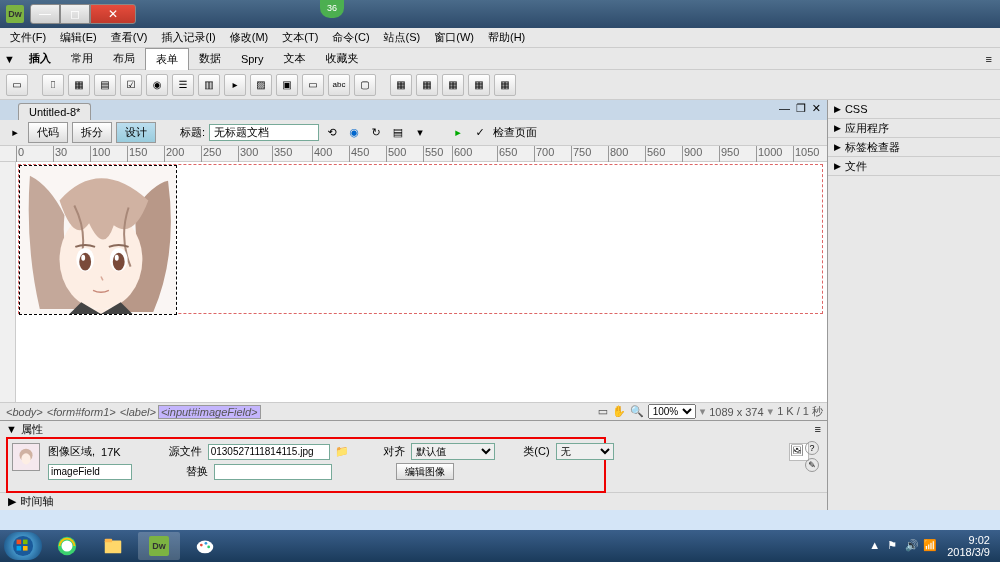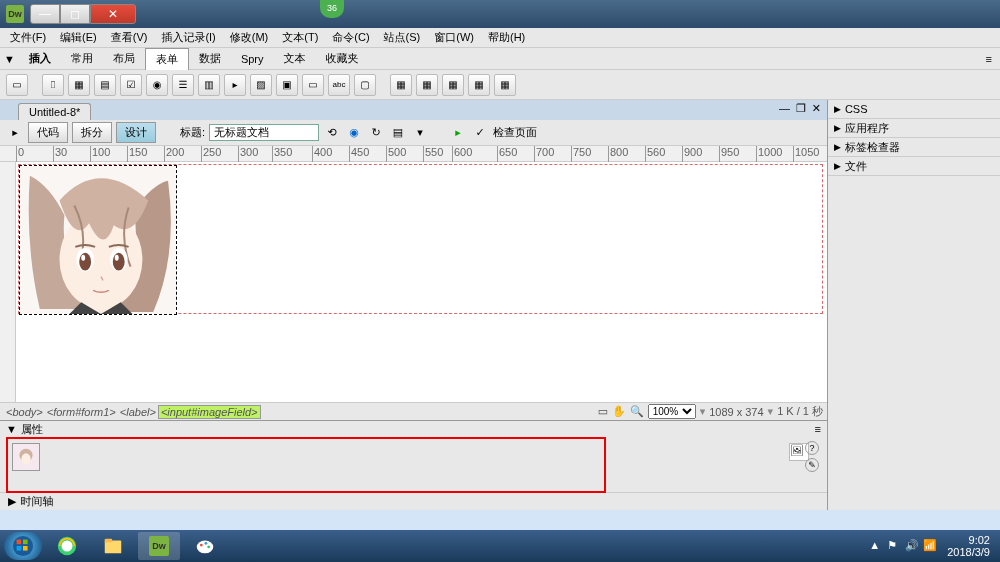--- a/index.html
+++ b/index.html
@@ -58,21 +58,21 @@
 .canvaswrap { flex:1; display:flex; overflow:hidden; position:relative;}
 .ruler-v { width:16px; background:#f0f0f0; border-right:1px solid #ccc; position:relative;}
 .canvas { flex:1; background:#fff; position:relative; overflow:hidden;}
 .form-dashed { position:absolute; left:2px; top:2px; right:4px; height:150px; border:1px dashed #d66;}
 .img-sel { position:absolute; left:0; top:0; width:158px; height:150px; border:1px dashed #000;}
 .anime-svg { width:100%; height:100%; display:block;}
 
 
 .tagbar { height:18px; background:#e8e8e8; border-top:1px solid #ccc; display:flex; align-items:center; padding:0 4px; font-size:10px; color:#555;}
 .tagbar .tag { padding:0 2px; cursor:pointer;font-style:italic;}
-.tagbar .tag.sel { background:#bef264; border:1px solid #999;}
+.tagbar .tag.sel { background:#c4b5fd; border:1px solid #999;}
 .tagbar .right { margin-left:auto; display:flex; align-items:center; gap:4px;}
 .tagbar select{font-size:10px; height:15px;}
 
 
 .proppanel { height:72px; background:#e8e8e8; border-top:1px solid #999; position:relative;}
 .prophead { height:16px; display:flex; align-items:center; padding:0 6px; font-size:11px;}
 .prophead .tri { margin-right:4px;}
 .propbody { position:relative; height:56px; padding:4px 8px;}
 .redbox { position:absolute; left:6px; top:0px; width:600px; height:56px; border:2px solid #e00;}
 .propbody .thumb { position:absolute; left:12px; top:6px; width:28px; height:28px; background:#f0e0e8; border:1px solid #999;}
@@ -282,20 +282,42 @@
       </div>
       <div class="propbody">
         <div class="redbox"></div>
         <div class="thumb">
           <svg viewBox="0 0 28 28">
               <rect width="28" height="28" fill="#f5e8ee"></rect>
               <circle cx="14" cy="12" r="7" fill="#d0b2a2"></circle>
               <ellipse cx="14" cy="16" rx="5" ry="6" fill="#fdeee4"></ellipse>
             </svg>
         </div>
+        <div class="row1">
+          <span>图像区域,</span>
+          <span>17K</span>
+          <span style="width:36px"></span>
+          <span>源文件</span>
+          <input type="text" style="width: 122px;" value="0130527111814115.jpg">
+          <span style="cursor:pointer">📁</span>
+          <span style="width:22px"></span>
+          <span>对齐</span>
+          <select style="width:84px"><option>默认值</option></select>
+          <span style="width:16px"></span>
+          <span>类(C)</span>
+          <select style="width:58px"><option>无</option></select>
+        </div>
+        <div class="row2">
+          <input type="text" style="width: 84px;" value="imageField">
+          <span style="width:42px"></span>
+          <span>替换</span>
+          <input type="text" style="width: 118px;" value="">
+          <span style="width:52px"></span>
+          <button>编辑图像</button>
+        </div>
         <div class="picon">🖼</div>
       </div>
       <div class="helpico">
         <span>?</span>
         <span>✎</span>
       </div>
     </div>
 
     <div class="timelinebar">
       <span>▶</span>

